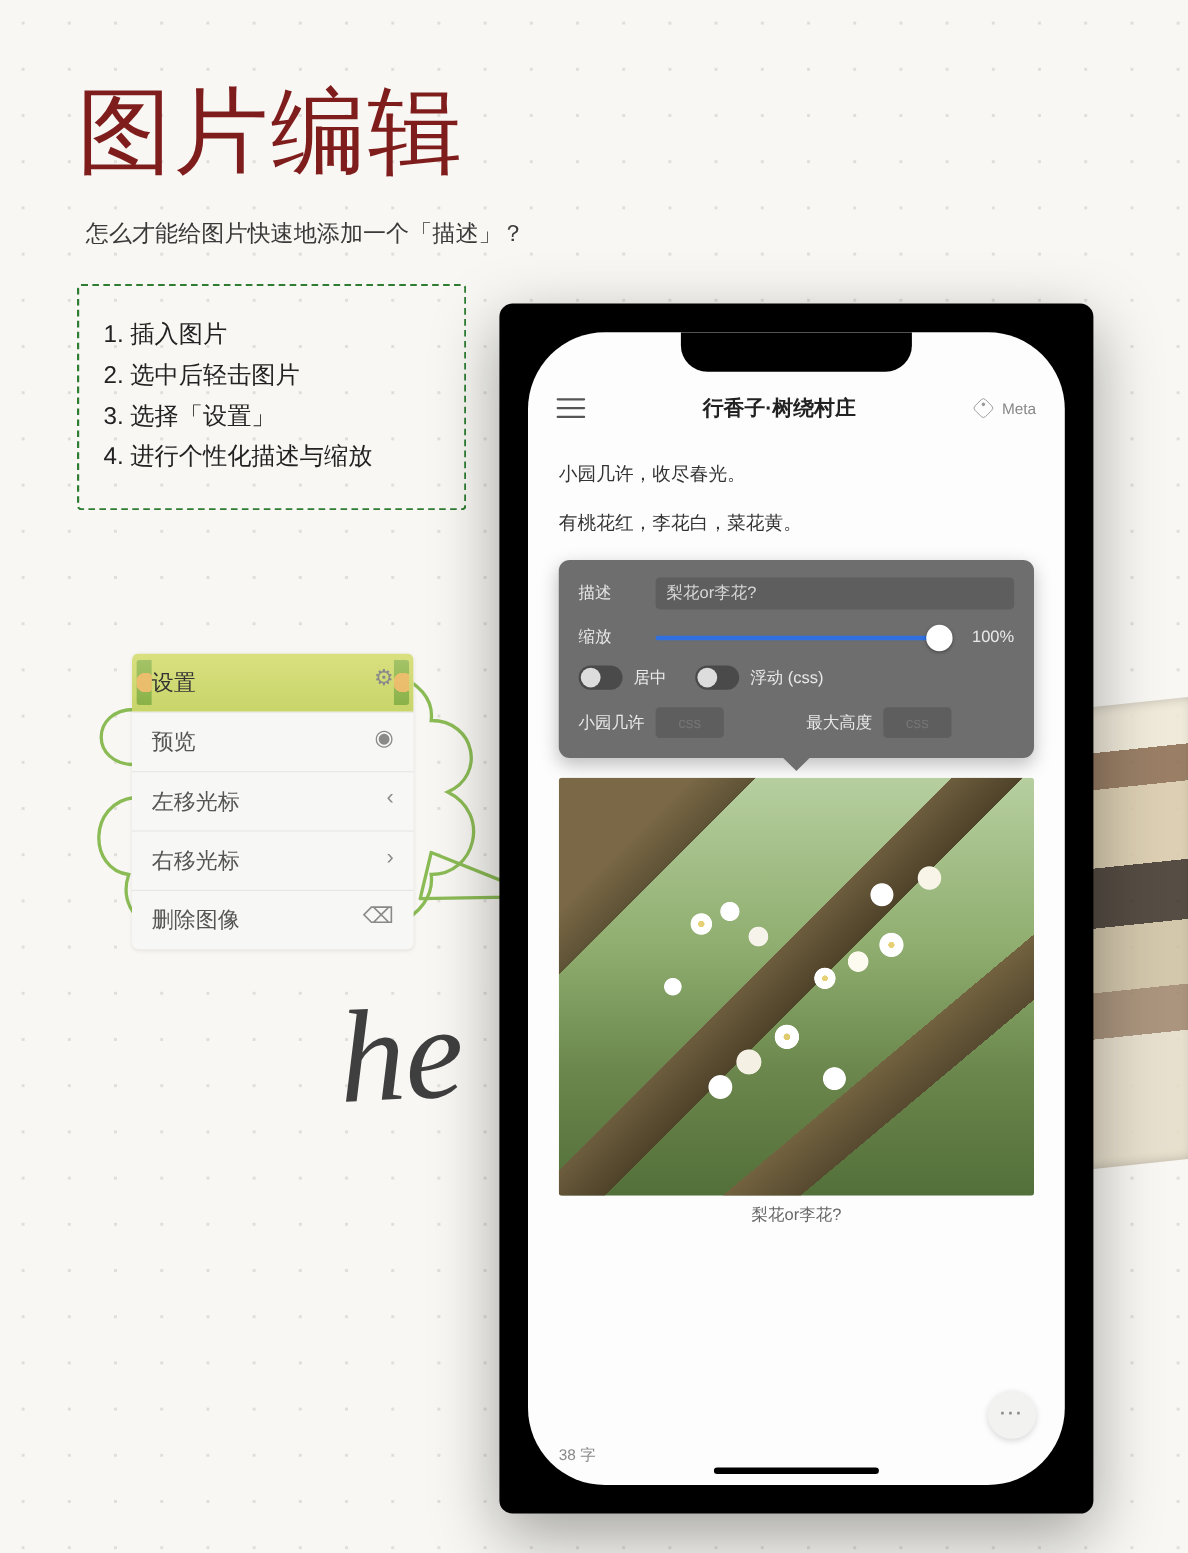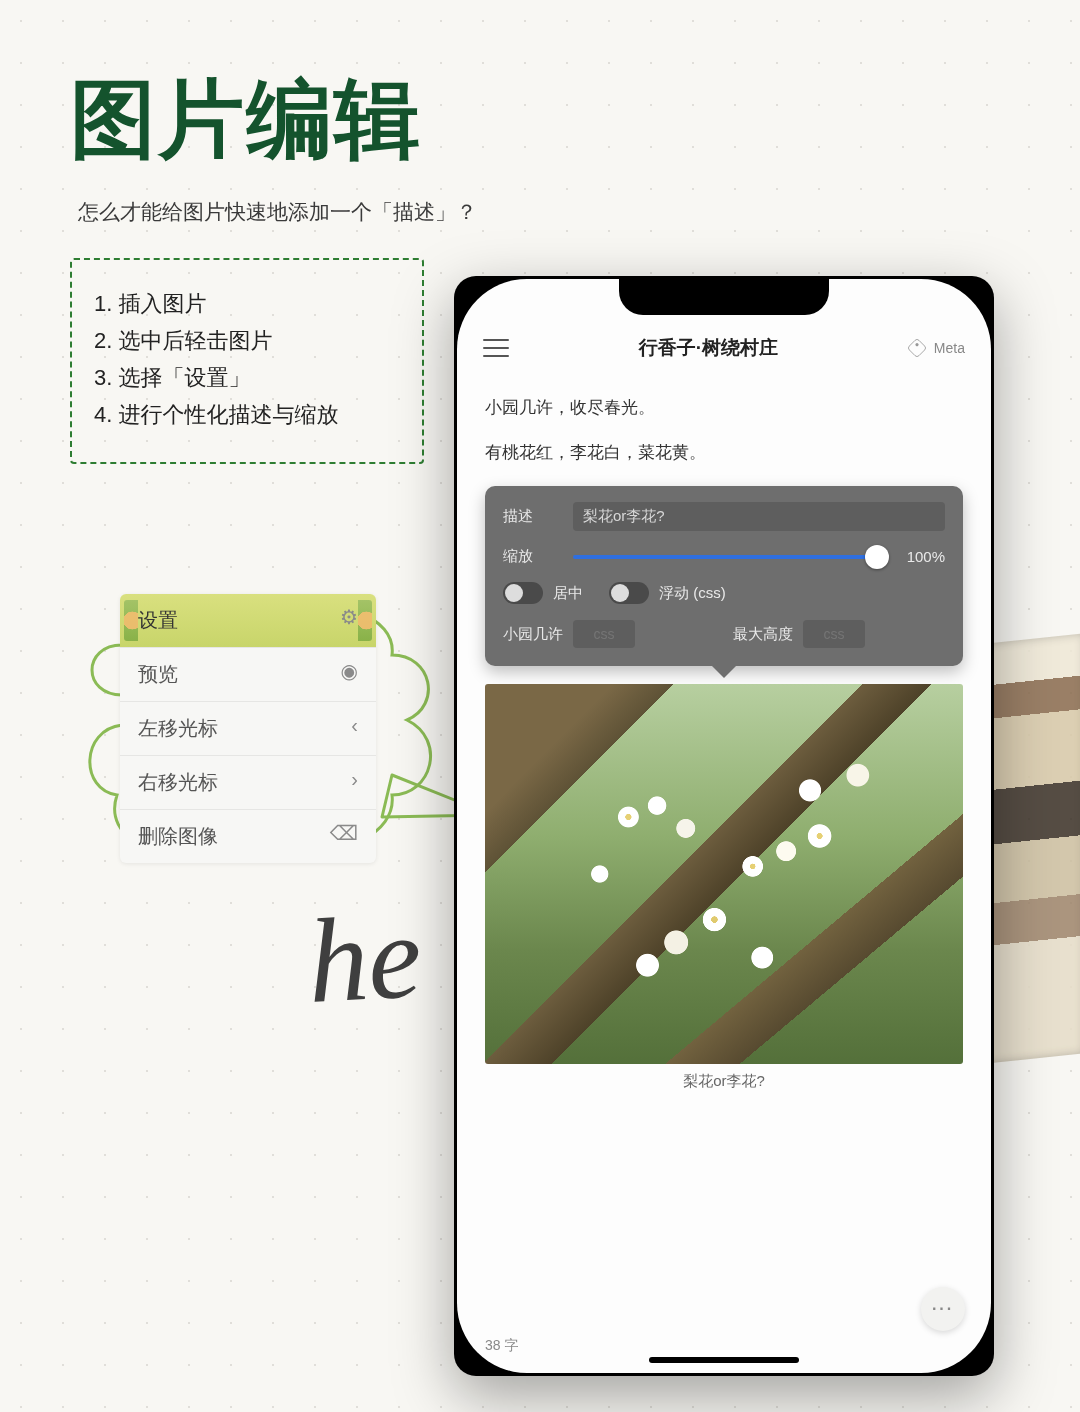--- a/index.html
+++ b/index.html
@@ -18,23 +18,23 @@
     background-size: 42px 42px;
     background-position: 0 0;
     opacity: .6;
   }
 
   
   .headline {
     position: absolute;
     left: 70px; top: 62px;
     font-size: 86px;
-    font-weight: 700;
+    font-weight: 400;
     letter-spacing: 2px;
-    color: #14532d;
+    color: #7f1d1d;
   }
   .subtitle {
     position: absolute;
     left: 78px; top: 198px;
     font-size: 21px;
     color: #3a3a3a;
   }
 
   
   .steps-box {
@@ -127,22 +127,22 @@
     border-top-left-radius: 8px;
     opacity:.85;
   }
 
   
   .phone {
     position:absolute;
     left: 454px; top: 276px;
     width: 540px; height: 1100px;
     background:#000;
-    border-radius: 22px;
-    padding: 3px;
+    border-radius: 12px;
+    padding: 26px;
     box-shadow: 0 20px 60px rgba(0,0,0,.35);
   }
   .phone-screen {
     width:100%; height:100%;
     background:#fdfdfd;
     border-radius: 70px;
     position:relative;
     overflow:hidden;
   }
   .notch {

